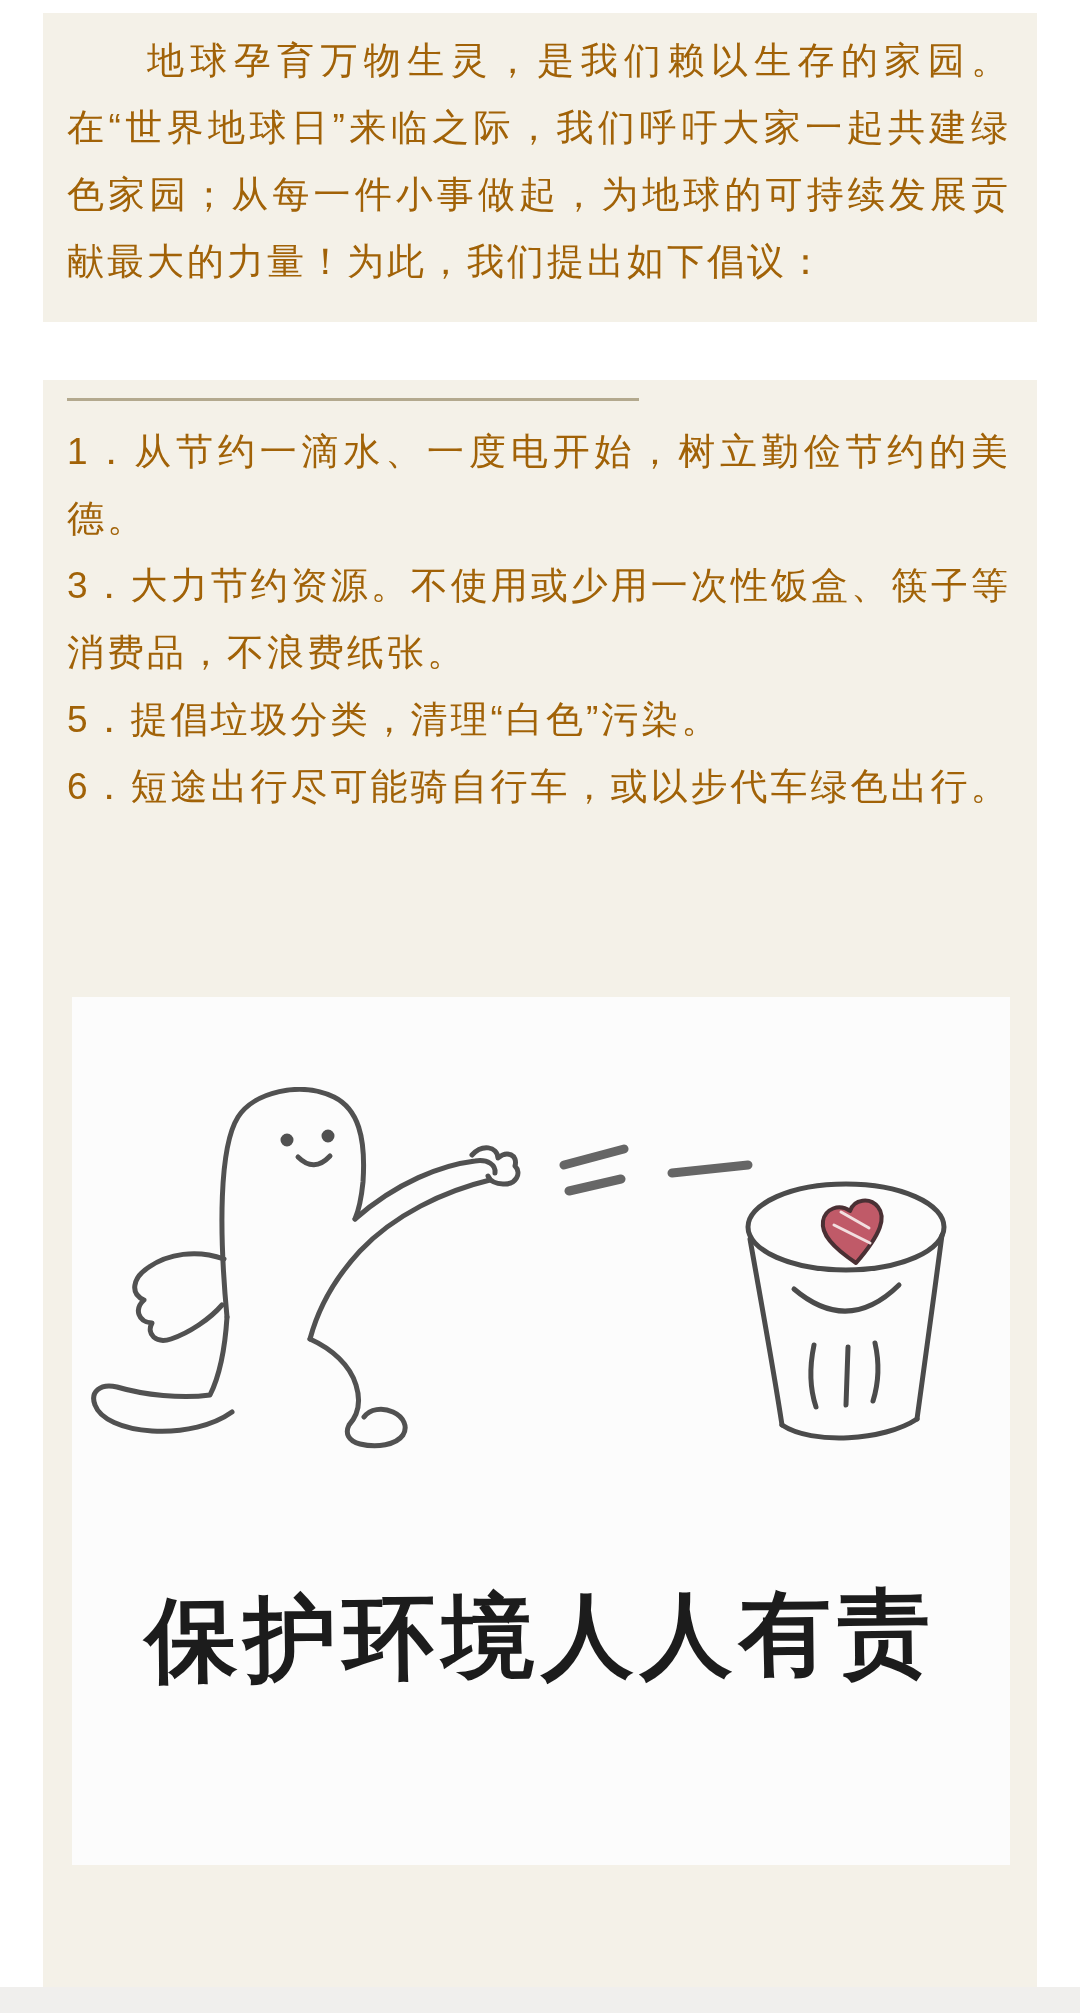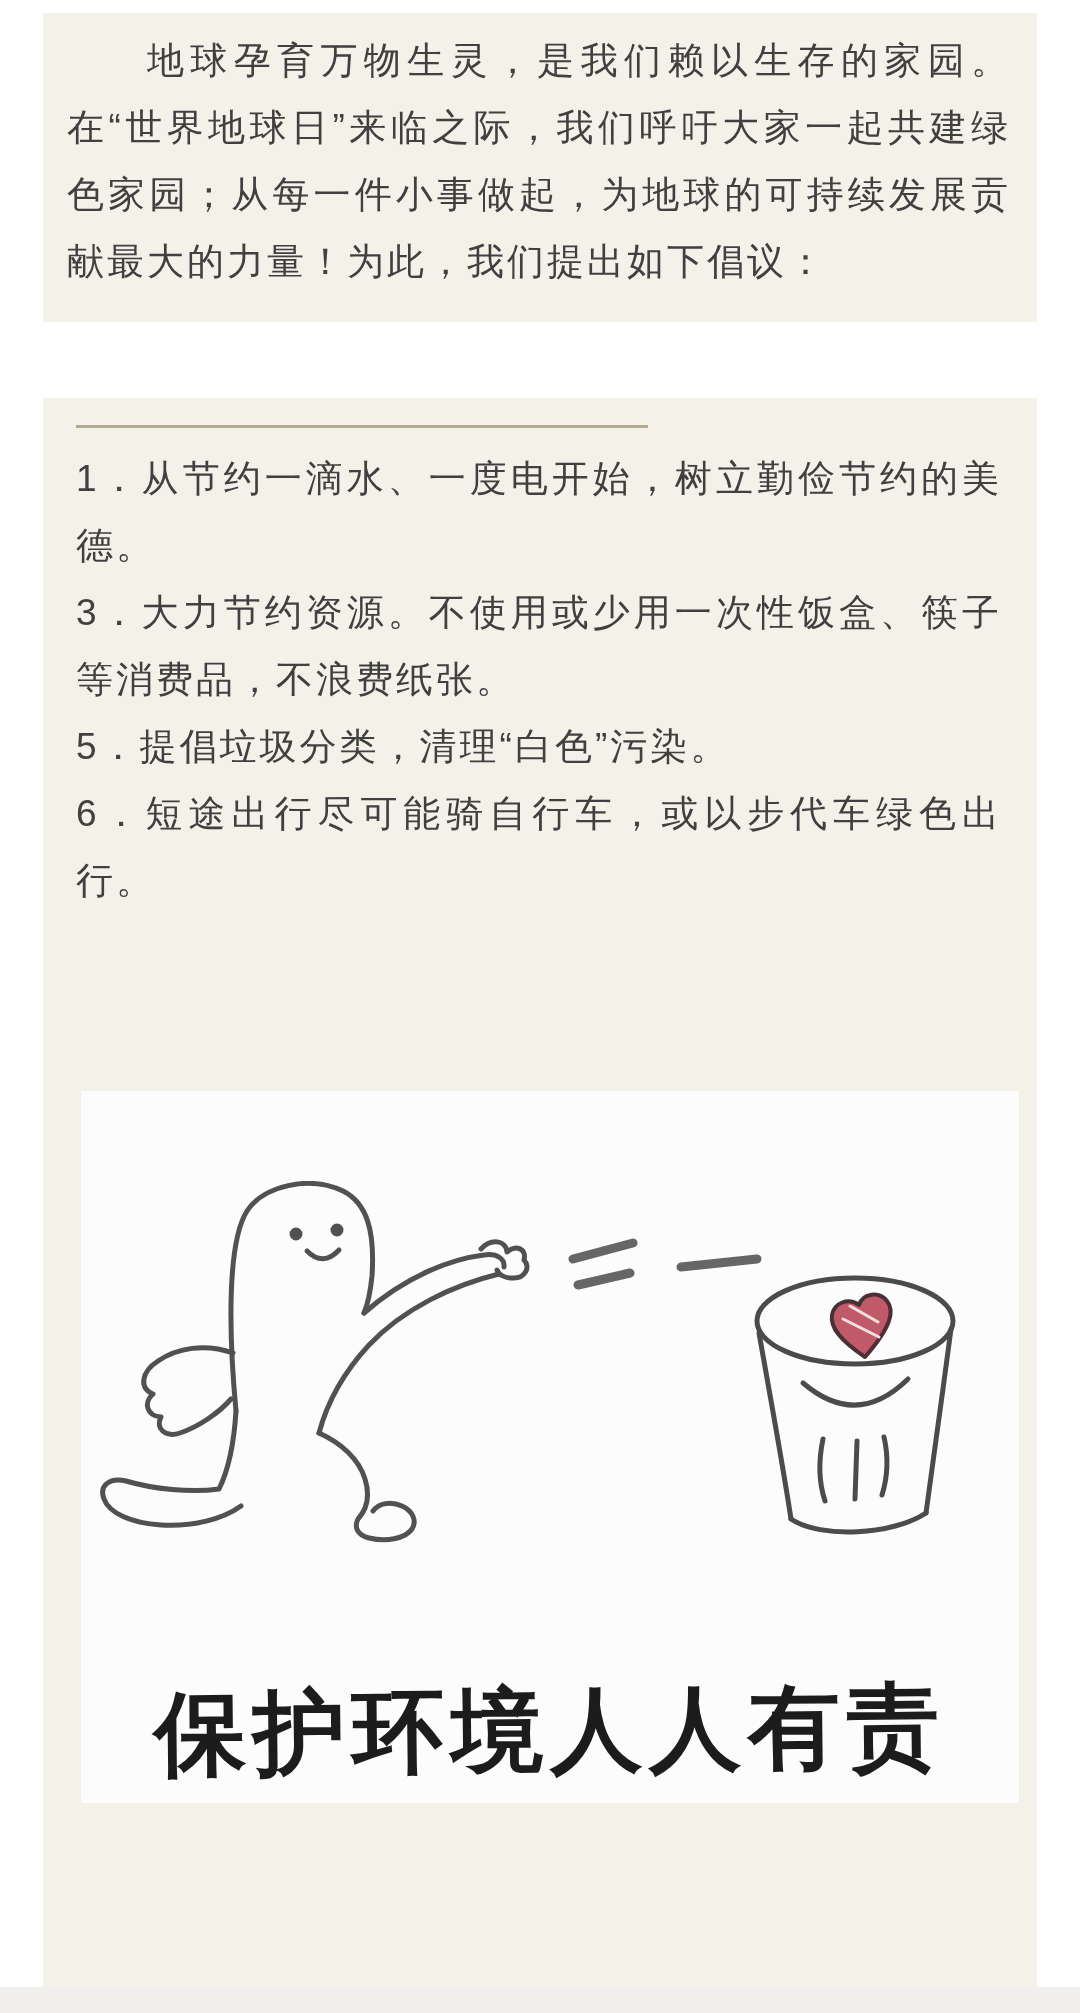--- a/index.html
+++ b/index.html
@@ -12,24 +12,24 @@
   .page { position: absolute; inset: 0; }
 
   .card {
     position: absolute;
     left: 43px;
     width: 994px;
     background: #f4f1e8;
     box-sizing: border-box;
   }
   .card-intro { top: 13px; height: 309px; padding: 14px 26px 0 24px; }
-  .card-proposals { top: 398px; height: 1607px; padding: 9px; }
+  .card-proposals { top: 380px; height: 1607px; padding: 0; }
 
   .cn-text {
-    color: #404040;
+    color: #a16207;
     font-size: 37px;
     line-height: 67px;
     letter-spacing: 3px;
     text-align: justify;
     word-break: break-all;
   }
   .intro-text { margin: 0; text-indent: 80px; }
 
   .divider {
     margin: 18px 0 0 24px;
@@ -39,21 +39,21 @@
 
   .proposal-list {
     list-style: none;
     margin: 17px 26px 0 24px;
     padding: 0;
   }
   .proposal-list li { margin: 0; padding: 0; }
 
   .illustration {
     margin: 177px 0 0 29px;
-    width: 938px; height: 712px;
+    width: 938px; height: 868px;
     background: #fcfcfc;
     position: relative;
   }
   .illustration svg { display: block; }
 
   .caption {
     margin: 0;
     padding-top: 10px;
     text-align: center;
     font-family: "DejaVu Sans", "Liberation Sans", sans-serif;

